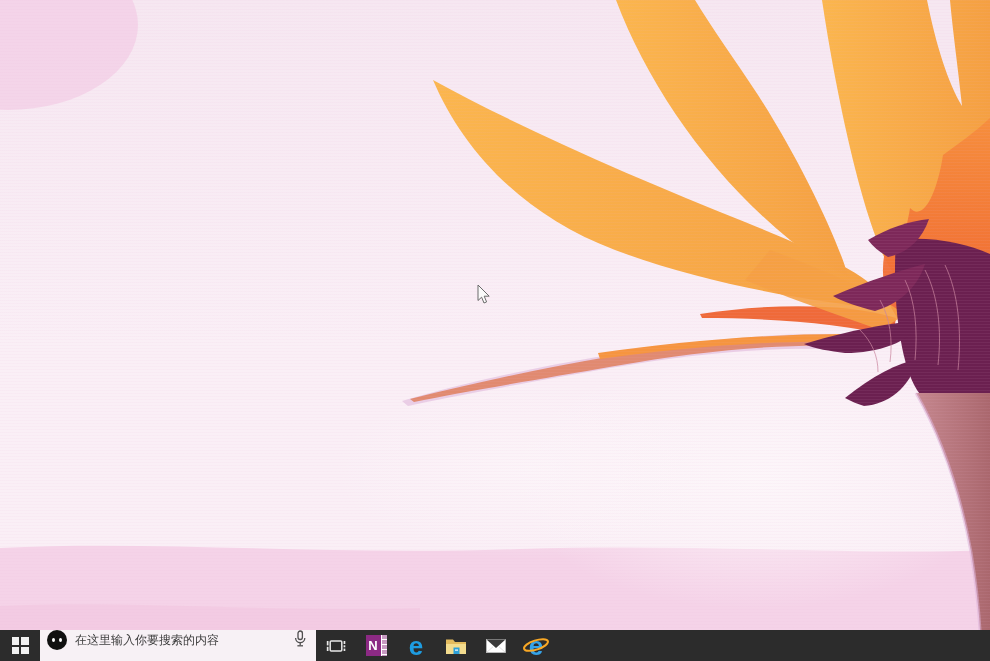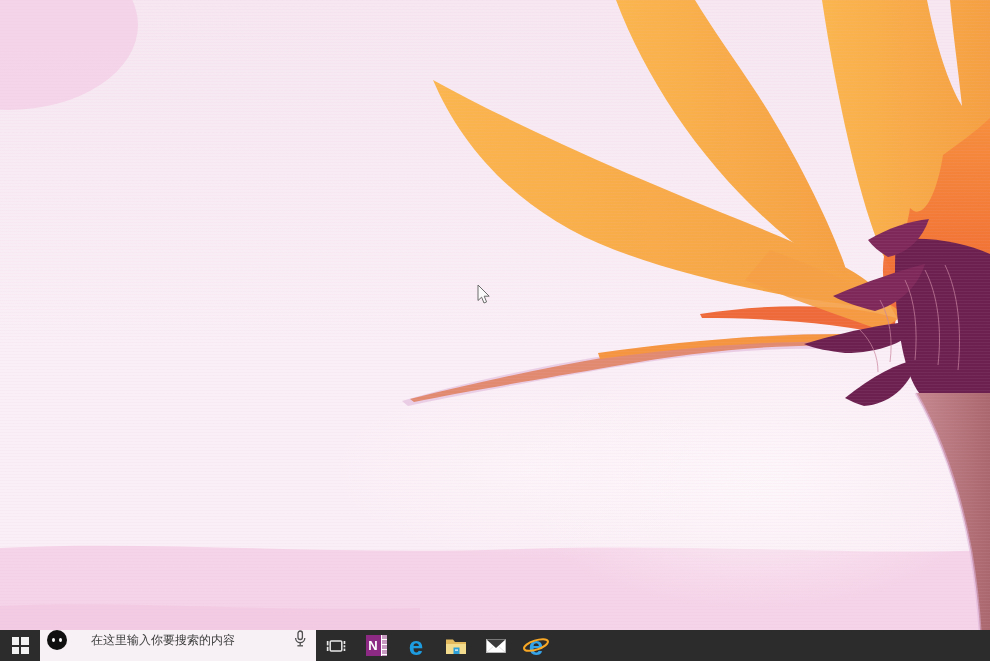--- a/index.html
+++ b/index.html
@@ -21,21 +21,21 @@
   .taskbar {
     position:absolute; left:0; top:630px; width:990px; height:31px;
     background:var(--taskbar-bg,#2c2c2c); display:flex; align-items:stretch; z-index:10;
   }
   .start-button { width:40px; display:flex; align-items:center; justify-content:center; cursor:pointer; }
   .win-logo { width:17px; height:17px; display:grid; grid-template-columns:1fr 1fr; grid-template-rows:1fr 1fr; gap:2px; }
   .win-logo b { background:var(--start-logo,#f2f2f2); }
 
   .search-box {
     width:276px; background:var(--search-bg,#f7f1f5); display:flex; align-items:center;
-    padding:0 9px 12px 7px; box-sizing:border-box; gap:24px;
+    padding:0 9px 12px 7px; box-sizing:border-box; gap:8px;
   }
   .cortana-icon { width:20px; height:20px; border-radius:50%; background:var(--cortana-bg,#101010); position:relative; flex:none; }
   .cortana-icon i { position:absolute; top:8px; width:3px; height:4px; border-radius:50%; background:#fff; }
   .cortana-icon i.l { left:5px; } .cortana-icon i.r { right:5px; }
   .search-input {
     flex:1; min-width:0; border:none; background:transparent; outline:none; padding:0;
     font-size:12px; color:var(--search-text,#3c3c3c); font-family:inherit;
   }
   .search-input::placeholder { color:var(--search-text,#3c3c3c); opacity:1; }
   .mic-button { flex:none; display:flex; align-items:center; cursor:pointer; }

